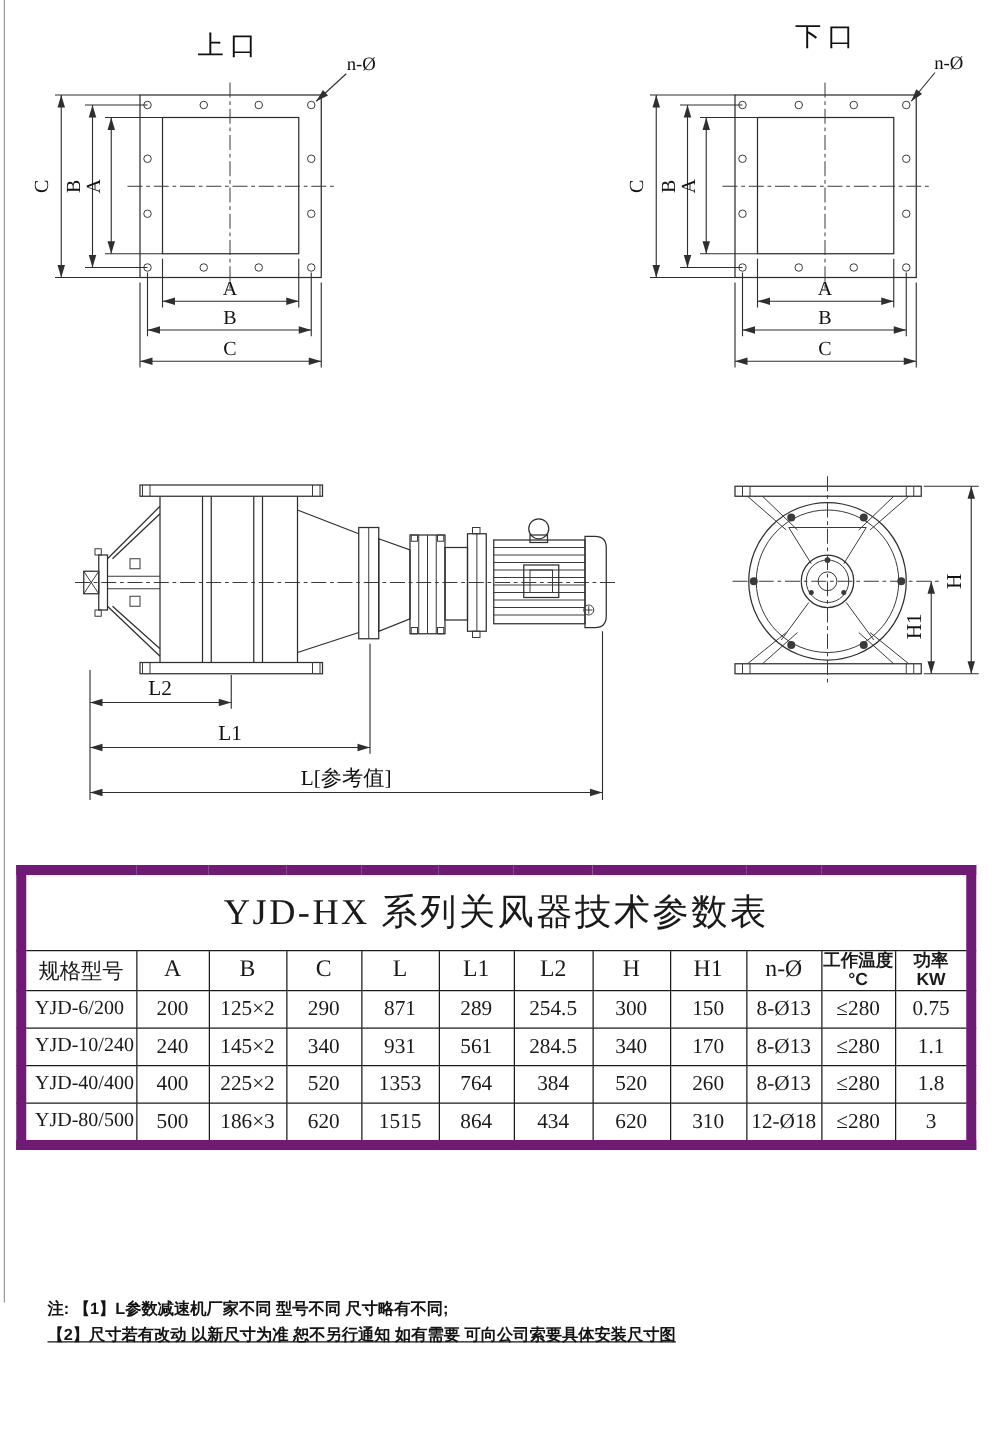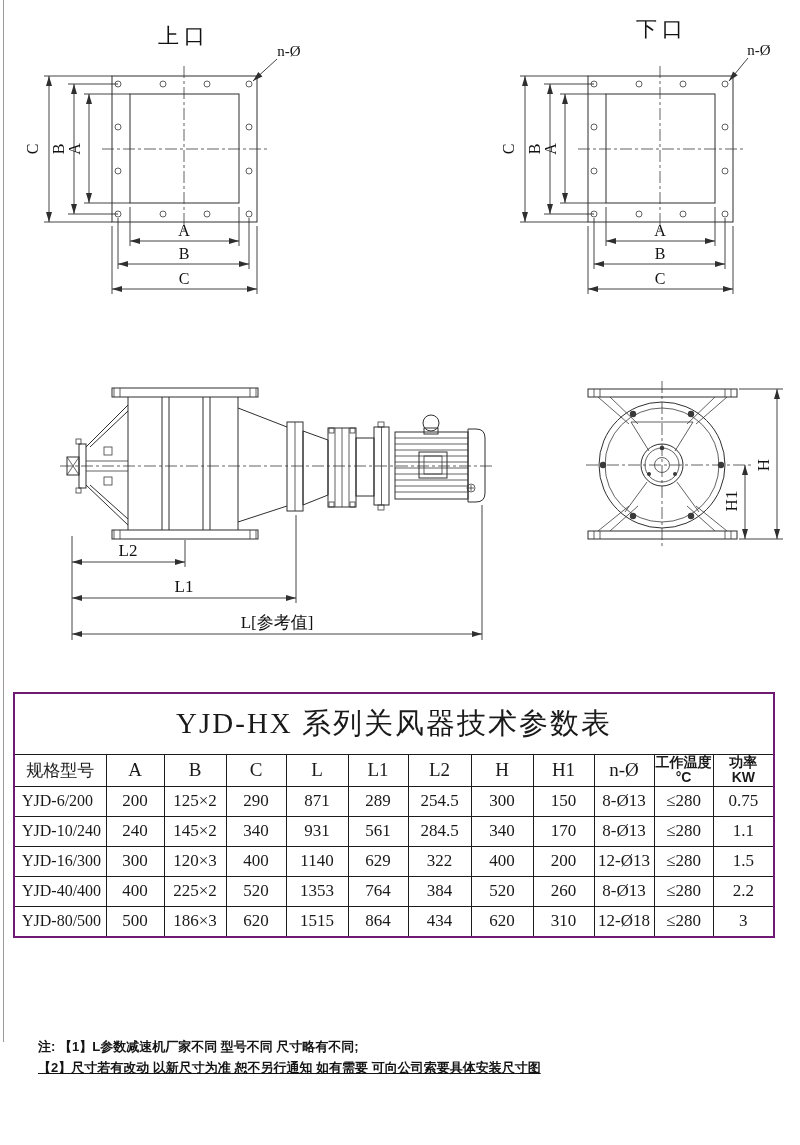--- a/index.html
+++ b/index.html
@@ -11,21 +11,21 @@
   .lnthin{stroke:#3a3a3a;stroke-width:0.8;fill:none;}
   .cl{stroke:#3a3a3a;stroke-width:0.8;fill:none;stroke-dasharray:12 3 3 3;}
   .dimx{stroke:#2f2f2f;stroke-width:0.9;fill:none;}
   .boltfill{fill:#3a3a3a;stroke:none;}
   text.dlab{font-family:"Liberation Serif",serif;font-size:16px;fill:#111;}
   text.dlab2{font-family:"Liberation Serif",serif;font-size:15px;fill:#111;}
   text.cjk{font-family:"Liberation Serif",serif;font-size:21px;fill:#111;letter-spacing:5px;}
   text.mix{font-family:"Liberation Serif",serif;font-size:17px;fill:#111;}
 
   #tech-table{position:absolute;left:13px;top:692px;width:760px;border-collapse:collapse;
-              table-layout:fixed;border:2px solid #701a75;}
+              table-layout:fixed;border:8px solid #701a75;}
   #tech-table td{border:1px solid #1c1c1c;text-align:center;vertical-align:middle;
                  font-size:17px;height:29px;padding:0;white-space:nowrap;overflow:hidden;}
   #tech-table td.title-cell{height:60px;font-size:29px;letter-spacing:2px;}
   #tech-table td.hdr{font-size:19px;height:29px;}
   #tech-table td.hdr-cjk{font-size:17px;}
   #tech-table td.hdr-small{font-size:14px;font-weight:700;line-height:1.1;
                  font-family:"Liberation Sans",sans-serif;}
   #tech-table td.model{text-align:left;padding-left:7px;font-size:16px;}
   .notes{position:absolute;left:38px;top:1036px;font-family:"Liberation Sans",sans-serif;
          font-weight:700;font-size:13px;color:#141414;line-height:1.65;}
@@ -273,46 +273,32 @@
         <td>931</td>
         <td>561</td>
         <td>284.5</td>
         <td>340</td>
         <td>170</td>
         <td>8-Ø13</td>
         <td>≤280</td>
         <td>1.1</td>
       </tr>
       <tr>
-        <td class="model">YJD-16/300</td>
-        <td>300</td>
-        <td>120×3</td>
-        <td>400</td>
-        <td>1140</td>
-        <td>629</td>
-        <td>322</td>
-        <td>400</td>
-        <td>200</td>
-        <td>12-Ø13</td>
-        <td>≤280</td>
-        <td>1.5</td>
-      </tr>
-      <tr>
         <td class="model">YJD-40/400</td>
         <td>400</td>
         <td>225×2</td>
         <td>520</td>
         <td>1353</td>
         <td>764</td>
         <td>384</td>
         <td>520</td>
         <td>260</td>
         <td>8-Ø13</td>
         <td>≤280</td>
-        <td>2.2</td>
+        <td>1.8</td>
       </tr>
       <tr>
         <td class="model">YJD-80/500</td>
         <td>500</td>
         <td>186×3</td>
         <td>620</td>
         <td>1515</td>
         <td>864</td>
         <td>434</td>
         <td>620</td>

